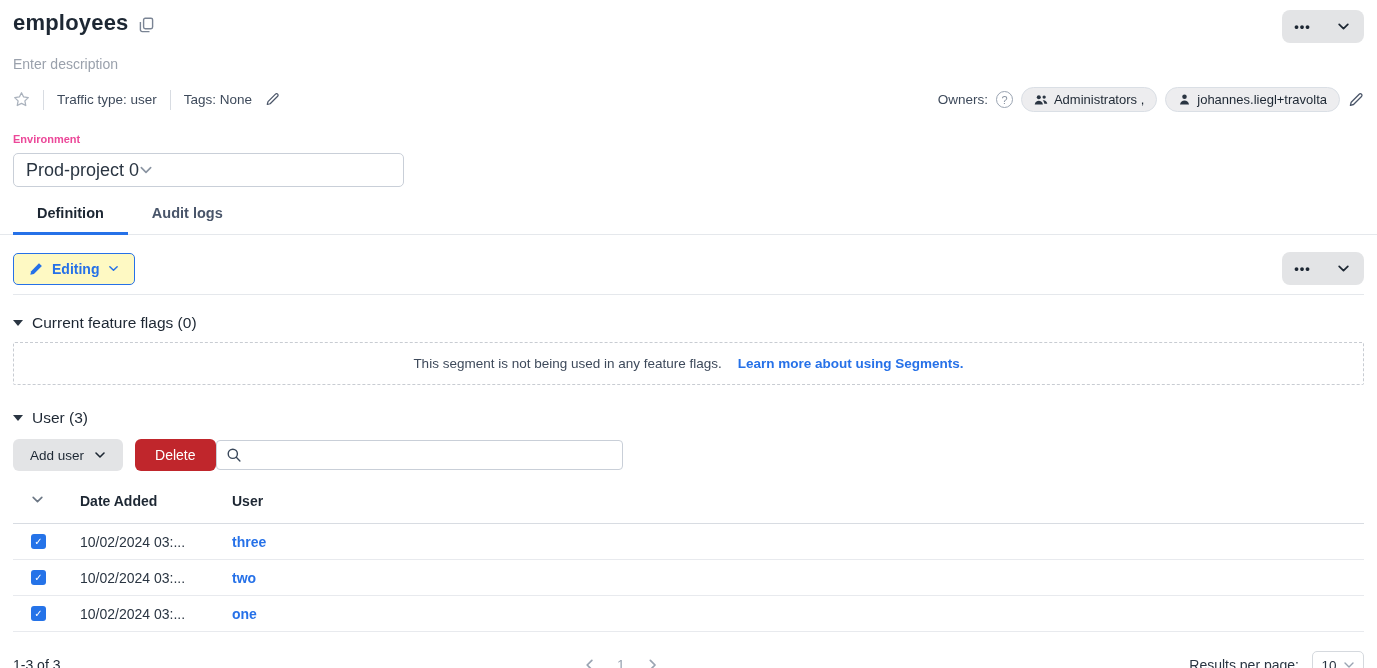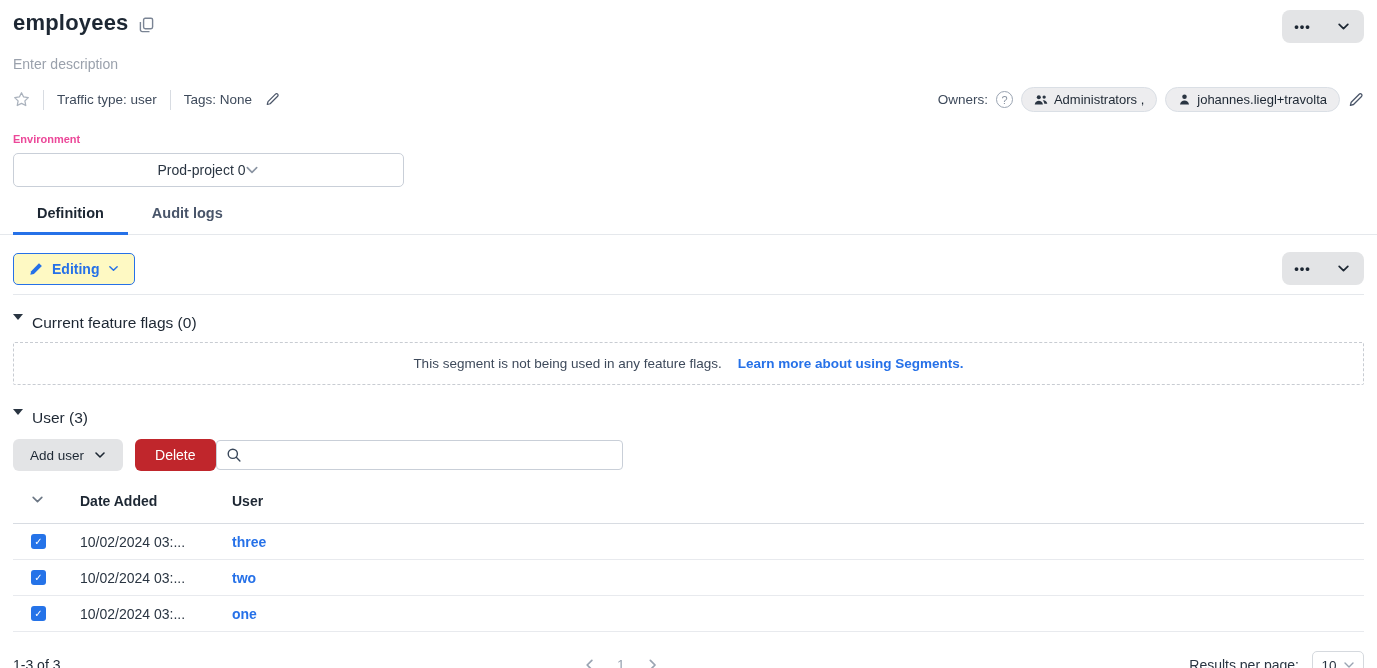--- a/index.html
+++ b/index.html
@@ -32,40 +32,40 @@
     font-size: 11px; color: #8a94a2; display: inline-flex; align-items: center; justify-content: center; }
   .chip { display: inline-flex; align-items: center; gap: 6px; background: #ededef;
     border: 1px solid #dadfe5; border-radius: 13px; height: 25px; padding: 0 12px;
     font-size: 13px; color: #1d2733; cursor: pointer; }
   .chip .icon { color: #2a3542; }
 
   
   .env { margin-top: 21px; }
   .env-label { font-size: 11px; font-weight: 700; color: #ec4899; }
   .select { margin-top: 8px; width: 391px; height: 31px; border: 1px solid #c9cfd8; border-radius: 5px;
-    display: flex; align-items: center; justify-content: center; padding: 16px 12px;
-    font-size: 14px; color: #2a3542; cursor: pointer; background: #fff; }
+    display: flex; align-items: center; justify-content: flex-start; padding: 16px 12px;
+    font-size: 18px; color: #2a3542; cursor: pointer; background: #fff; }
   .select .chev { color: #8a94a2; }
 
   
   .tabs { margin: 18px -13px 0 -13px; padding: 0 13px; display: flex; border-bottom: 1px solid #e5e8ec; }
   .tab { padding: 0 24px 11px 24px; font-size: 14.5px; color: #49556a; font-weight: 600; cursor: pointer;
     border-bottom: 3px solid transparent; margin-bottom: -1px; }
   .tab.active { color: #1d2733; font-weight: 700; border-bottom-color: #2671e8; }
 
   
   .toolbar { margin-top: 17px; display: flex; justify-content: space-between; align-items: center; }
   .btn-editing { display: inline-flex; align-items: center; gap: 9px; height: 32px; padding: 0 15px;
     background: #fef9c3; border: 1px solid #2671e8; border-radius: 5px; color: #2671e8;
     font-size: 14px; font-weight: 600; cursor: pointer; font-family: inherit; }
 
   .hdiv { margin-top: 9px; border-top: 1px solid #e5e8ec; }
 
   
-  .section-head { display: flex; align-items: flex-start; gap: 9px; cursor: pointer; }
+  .section-head { display: flex; align-items: center; gap: 9px; cursor: pointer; }
   .caret { width: 0; height: 0; border-left: 5px solid transparent; border-right: 5px solid transparent;
     border-top: 6px solid #2a3542; }
   .section-title { font-size: 15.5px; color: #1d2733; }
   .s1 { margin-top: 19px; }
   .s2 { margin-top: 24px; }
 
   .empty-box { margin-top: 10px; border: 1px dashed #c8ccd2; border-radius: 2px; height: 43px;
     display: flex; align-items: center; justify-content: center; gap: 16px; font-size: 13.5px; color: #3e4a5b; }
   .link { color: #2671e8; font-weight: 700; text-decoration: none; cursor: pointer; }
 

